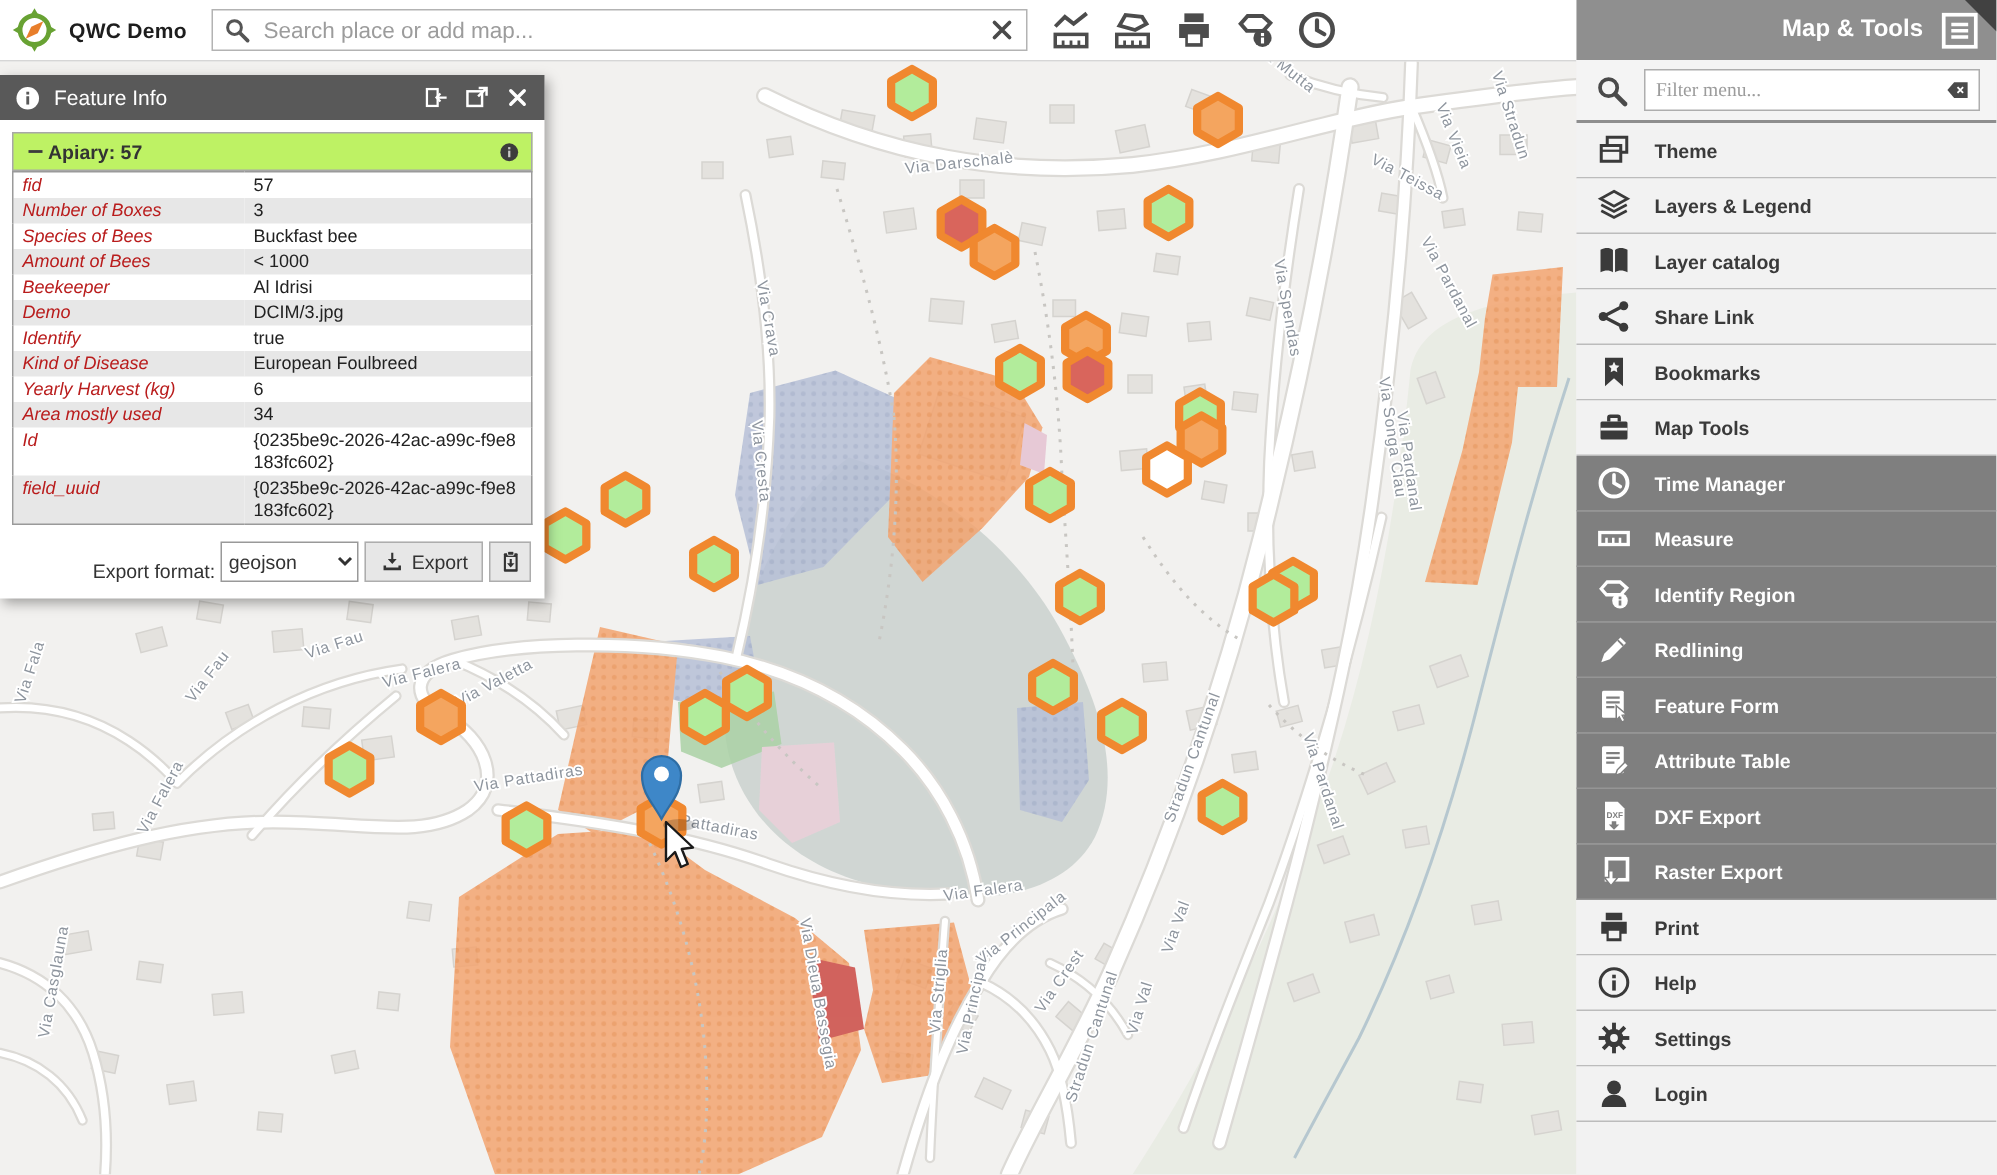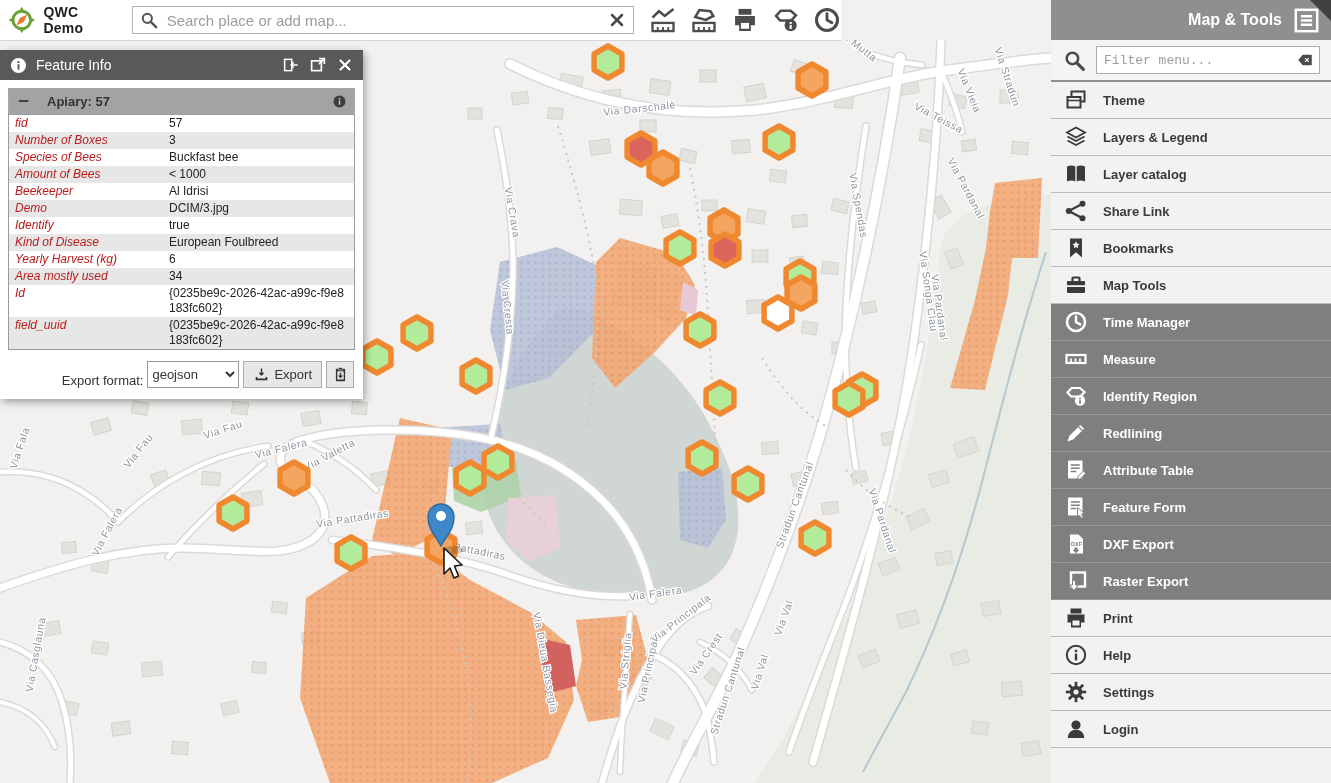--- a/index.html
+++ b/index.html
@@ -1,20 +1,20 @@
 <!DOCTYPE html>
 <html><head>
 <meta charset="utf-8">
 <style>
   html,body{margin:0;padding:0}
   body{width:1331px;height:783px;overflow:hidden;position:relative;
        font-family:"Liberation Sans",sans-serif;background:#f2f1ef;cursor:default}
 
   
-  .topbar{position:absolute;left:0;top:0;width:841px;height:40px;background:#fff;
+  .topbar{position:absolute;left:0;top:0;width:1051px;height:40px;background:#fff;
           border-bottom:1px solid #d6d6d6;display:flex;align-items:center;z-index:8}
   .brand{display:flex;align-items:center;gap:8px;padding:0 16px 0 8px}
   .brand-name{font-weight:bold;font-size:14px;color:#1d1d1d;letter-spacing:.2px}
   .searchbox{position:relative;width:544px;height:28px;border:1px solid #b3b3b3;
              background:#fff;display:flex;align-items:center;box-sizing:border-box}
   .searchbox .sicon{width:20px;height:20px;color:#555;margin:0 6px;flex:0 0 20px}
   .searchbox input{flex:1;border:none;outline:none;font-size:15px;color:#333;
                    font-family:"Liberation Sans",sans-serif;background:transparent}
   .searchbox input::placeholder{color:#9c9c9c}
   .search-clear{width:20px;height:20px;color:#4a4a4a;margin:0 6px;flex:0 0 20px}
@@ -33,22 +33,22 @@
             box-shadow:2px 3px 8px rgba(0,0,0,.35)}
   .fi-header{height:30px;background:#595959;color:#fff;display:flex;align-items:center;
              gap:8px;padding:0 9px}
   .fi-header .hic{width:19px;height:19px;--hole:#595959}
   .fi-header .hic svg{width:19px;height:19px;display:block}
   .fi-title{font-weight:normal;font-size:14px;flex:1}
   .fi-hbtns{display:flex;gap:9px;align-items:center}
   .fi-hbtns .hb{width:18px;height:18px;color:#fff}
   .fi-hbtns .hb svg{width:18px;height:18px;display:block}
   .fi-body{padding:8px}
-  .fi-sechdr{height:24px;background:#a3a3a3;border:1px solid #a8a8a8;display:flex;
-             align-items:center;gap:15px;padding:0 7px;font-weight:bold;font-size:13px;color:#333}
+  .fi-sechdr{height:24px;background:#bef264;border:1px solid #a8a8a8;display:flex;
+             align-items:center;gap:0;padding:0 7px;font-weight:bold;font-size:13px;color:#333}
   .fi-sechdr .mic{width:16px;height:16px;color:#3c3c3c}
   .fi-sechdr .mic svg{width:16px;height:16px;display:block}
   .fi-sechdr .stitle{flex:1}
   .fi-sechdr .iic{width:15px;height:15px;color:#3c3c3c;--hole:#c9c9c9}
   .fi-sechdr .iic svg{width:15px;height:15px;display:block}
   .fi-table{width:100%;border-collapse:collapse;border:1px solid #9a9a9a;font-size:12px}
   .fi-table td{padding:1px 6px;vertical-align:top;line-height:15px}
   .fi-table td.lbl{font-style:italic;color:#b91c1c;width:142px}
   .fi-table td.val{color:#222;word-break:break-all}
   .fi-table tr:nth-child(even){background:#e7e7e7}
@@ -71,21 +71,21 @@
   .sb-burger svg{width:27px;height:27px;display:block}
   .sb-fold{position:absolute;right:0;top:0;width:0;height:0;
            border-left:21px solid transparent;border-top:21px solid #414141}
   .sb-filter{height:42px;display:flex;align-items:center;gap:9px;padding:0 11px;
              background:#f4f4f4;border-bottom:2px solid #8e8e8e;box-sizing:border-box}
   .sb-filter .fsic{width:25px;height:25px;color:#4a4a4a;flex:0 0 25px}
   .sb-filter .fsic svg{width:25px;height:25px;display:block}
   .fwrap{flex:1;height:28px;border:1px solid #aeaeae;background:#fff;display:flex;
          align-items:center;box-sizing:border-box}
   .fwrap input{flex:1;border:none;outline:none;font-size:13px;color:#be185d;padding-left:7px;
-               font-family:Liberation Mono, monospace;background:transparent}
+               font-family:Liberation Serif, serif;background:transparent}
   .fwrap input::placeholder{color:#9c9c9c}
   .fwrap .bsp{width:18px;height:18px;color:#4a4a4a;margin-right:5px;--hole:#ffffff;flex:0 0 18px}
   .fwrap .bsp svg{width:18px;height:18px;display:block}
   .sb-item{height:37px;display:flex;align-items:center;gap:15px;padding:0 13px;
            font-weight:bold;font-size:13px;box-sizing:border-box}
   .sb-item .ic{width:24px;height:24px;flex:0 0 24px}
   .sb-item .ic svg{width:24px;height:24px;display:block}
   .sb-item.light{background:#f2f2f2;color:#3a3a3a;border-bottom:1px solid #bcbcbc;--hole:#f2f2f2}
   .sb-item.dark{background:#7f7f7f;color:#fff;border-bottom:1px solid #959595;--hole:#7f7f7f}
 </style>
@@ -641,34 +641,34 @@
             <path d="M14.5 5.8 L18.2 9.5" stroke="var(--hole,#fff)" stroke-width="1.2"></path>
           </svg>
         </span>
         <span>Redlining</span>
       </div>
       <div class="sb-item dark">
         <span class="ic">
           <svg viewBox="0 0 24 24">
             <rect x="4" y="2.5" width="14.5" height="18" rx="1" fill="currentColor"></rect>
             <path d="M6.8 7 h9 M6.8 10.2 h9 M6.8 13.4 h5.5" stroke="var(--hole,#fff)" stroke-width="1.5"></path>
-            <path d="M13 21.8 l1.2 -3.6 5.2 -5.2 2.4 2.4 -5.2 5.2 Z" fill="currentColor" stroke="var(--hole,#fff)" stroke-width="1"></path>
-          </svg>
-        </span>
-        <span>Attribute Table</span>
+            <path d="M13.5 12.5 l7 6 -3 .4 1.8 3.4 -2 1.1 -1.8 -3.4 -2 2.1 Z" fill="currentColor" stroke="var(--hole,#fff)" stroke-width="1"></path>
+          </svg>
+        </span>
+        <span>Feature Form</span>
       </div>
       <div class="sb-item dark">
         <span class="ic">
           <svg viewBox="0 0 24 24">
             <rect x="4" y="2.5" width="14.5" height="18" rx="1" fill="currentColor"></rect>
             <path d="M6.8 7 h9 M6.8 10.2 h9 M6.8 13.4 h5.5" stroke="var(--hole,#fff)" stroke-width="1.5"></path>
-            <path d="M13.5 12.5 l7 6 -3 .4 1.8 3.4 -2 1.1 -1.8 -3.4 -2 2.1 Z" fill="currentColor" stroke="var(--hole,#fff)" stroke-width="1"></path>
-          </svg>
-        </span>
-        <span>Feature Form</span>
+            <path d="M13 21.8 l1.2 -3.6 5.2 -5.2 2.4 2.4 -5.2 5.2 Z" fill="currentColor" stroke="var(--hole,#fff)" stroke-width="1"></path>
+          </svg>
+        </span>
+        <span>Attribute Table</span>
       </div>
       <div class="sb-item dark">
         <span class="ic">
           <svg viewBox="0 0 24 24">
             <path d="M6 2.5 h8.5 L19 7 v14.5 H6 Z" fill="currentColor"></path>
             <text x="7" y="13.5" font-size="5.5" font-weight="bold" fill="var(--hole,#fff)" font-family="Liberation Sans, sans-serif">DXF</text>
             <path d="M10.5 15.5 v2.2 h-2 l3.5 3.5 3.5 -3.5 h-2 v-2.2 Z" fill="var(--hole,#fff)"></path>
           </svg>
         </span>
         <span>DXF Export</span>

